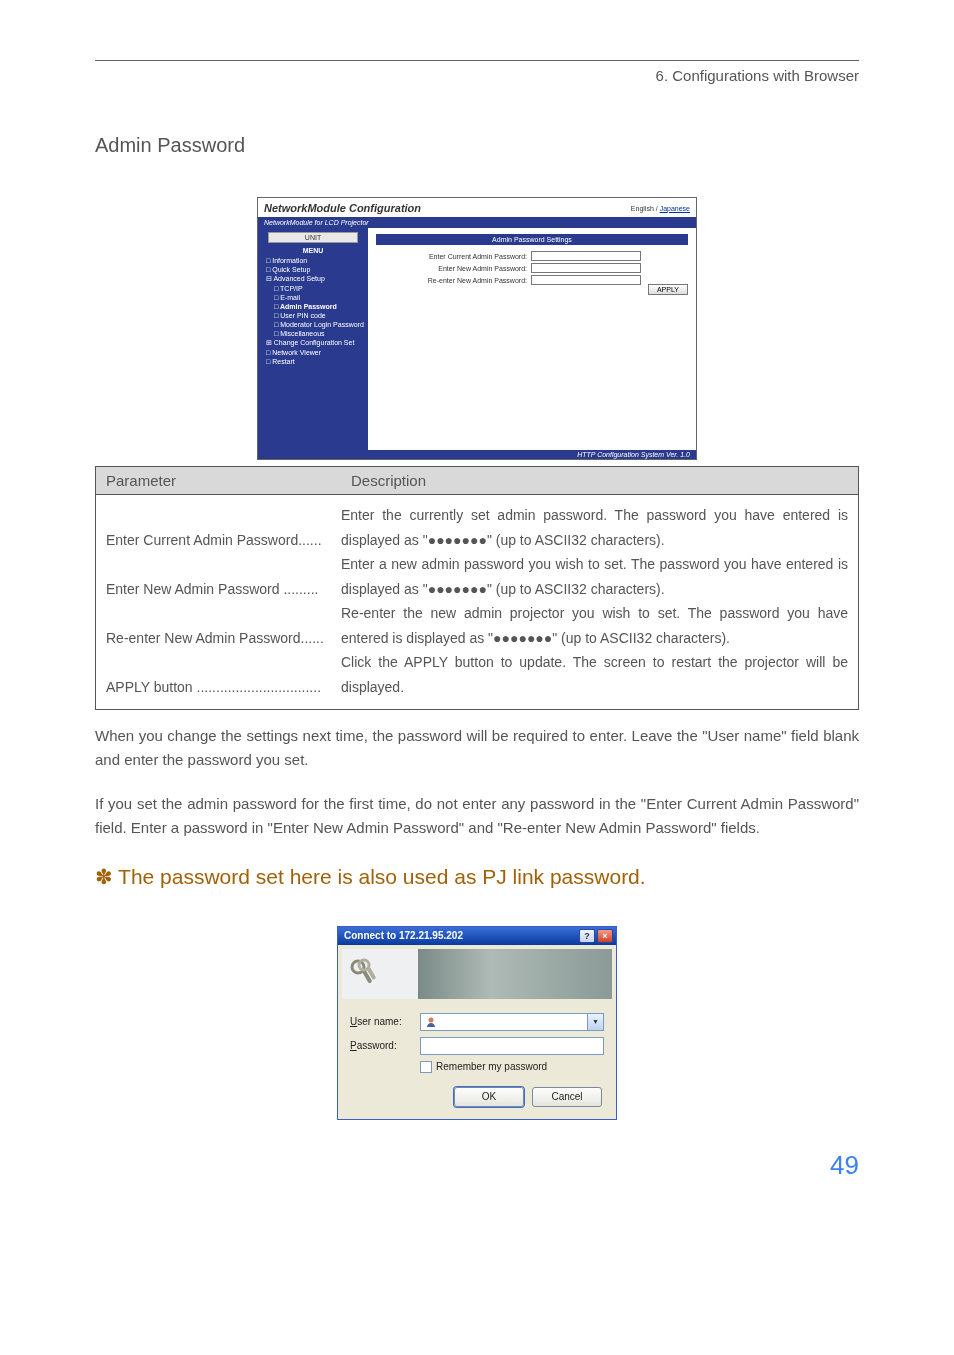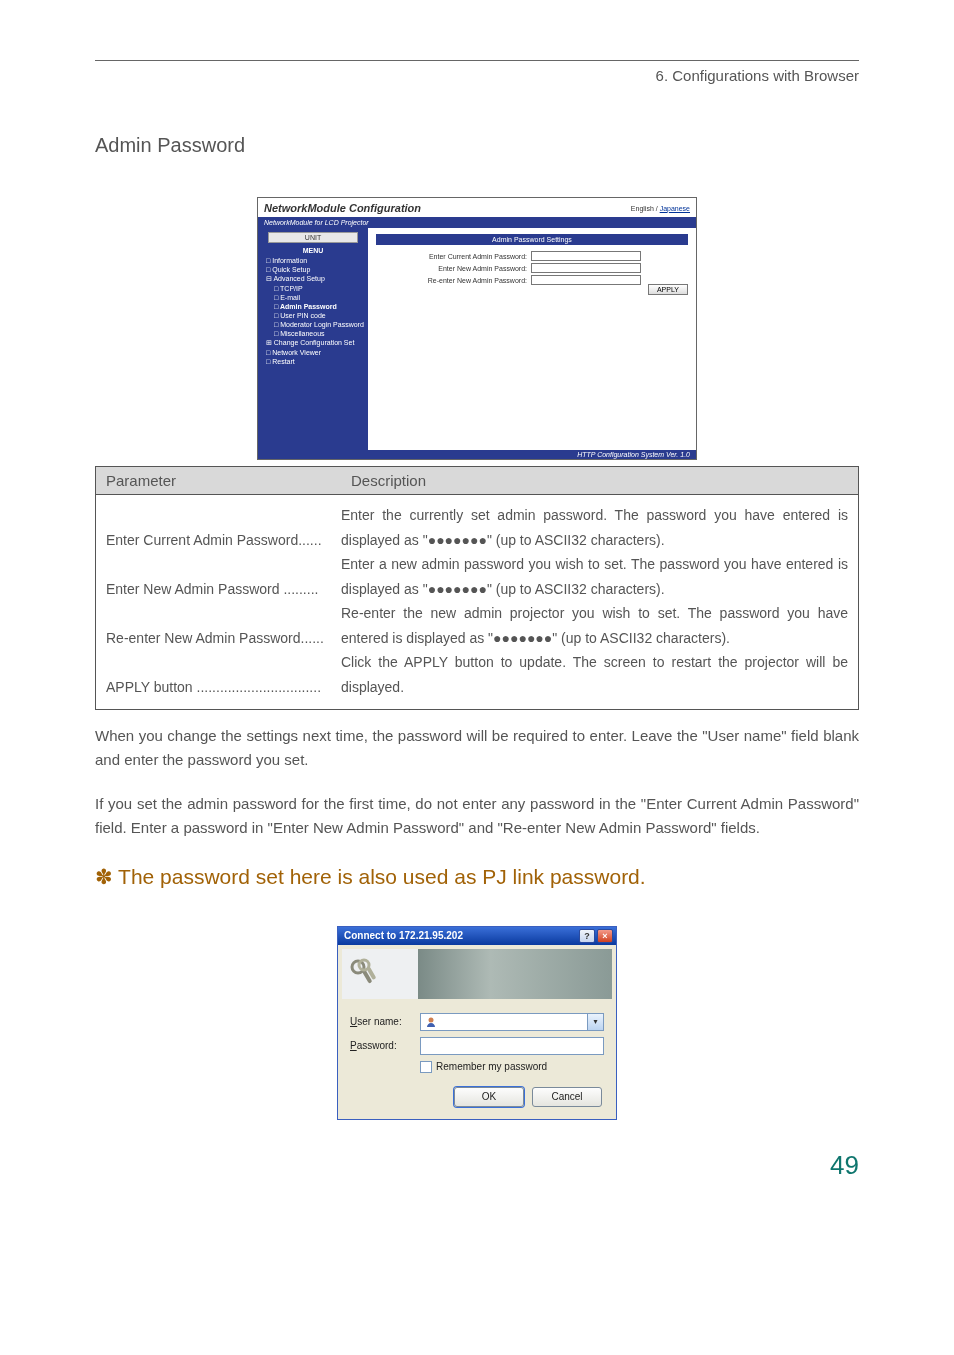--- a/index.html
+++ b/index.html
@@ -242,21 +242,21 @@
     width: 70px; height: 20px;
     border: 1px solid #7a8a9a;
     background: linear-gradient(#fdfdfd,#e5e5df);
     border-radius: 3px;
     font-size: 10px; text-align: center; line-height: 18px;
   }
   .auth-btn.default { box-shadow: 0 0 0 1px #3a6fd8; }
   .page-num {
     text-align: right;
     font-size: 26px;
-    color: #0f766e;
+    color: #3b82f6;
     padding-right: 95px;
     margin-top: 10px;
   }
 </style>
 </head>
 <body>
 
 <div class="page">
   <div class="header-line"></div>
   <div class="chapter-title">6. Configurations with Browser</div>

